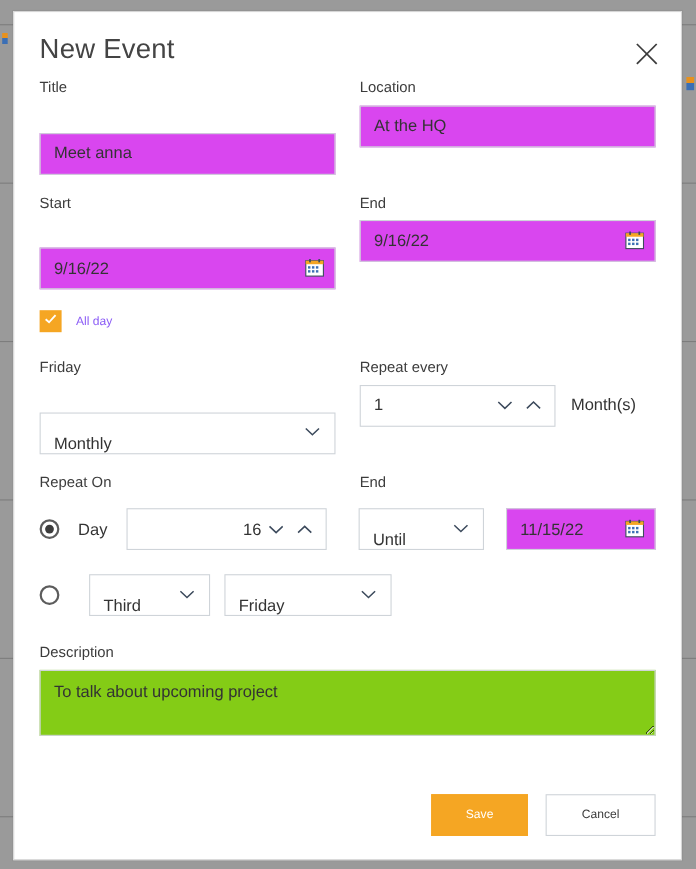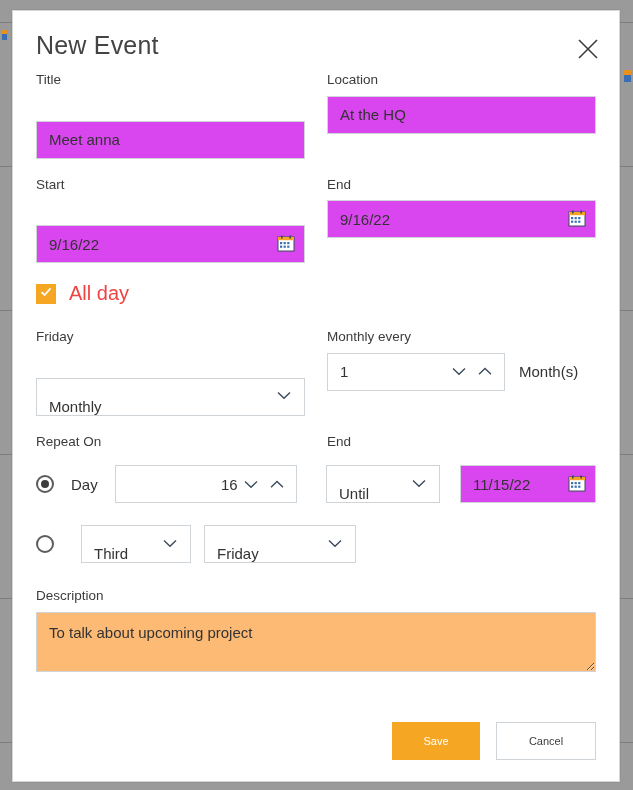--- a/index.html
+++ b/index.html
@@ -196,22 +196,22 @@
     height: 20px;
     background: #f5a623;
     display: flex;
     align-items: center;
     justify-content: center;
     cursor: pointer;
     flex: 0 0 auto;
   }
   .checkbox-label {
     margin-left: 13px;
-    font-size: 20px;
-    color: #ef4444;
+    font-size: 11px;
+    color: #8b5cf6;
   }
 
   
   .radio {
     width: 18px;
     height: 18px;
     border-radius: 50%;
     border: 2px solid #5c5c5c;
     box-sizing: border-box;
     display: flex;
@@ -239,21 +239,21 @@
     margin-right: 17px;
   }
 
   
   .desc-label { margin-bottom: 9px; }
   .textarea {
     box-sizing: border-box;
     width: 100%;
     height: 60px;
     border: 1px solid #cfd4d9;
-    background: #fdba74;
+    background: #84cc16;
     font-family: "Liberation Sans", sans-serif;
     font-size: 15px;
     color: #333333;
     padding: 10px 12px;
     resize: vertical;
     outline: none;
     line-height: 1.3;
   }
 
   .footer {
@@ -390,21 +390,21 @@
         <div class="select">
           <span class="select-value">Monthly</span>
           <span class="chev pad-r">
             <svg width="14" height="9" viewBox="0 0 14 9">
                 <polyline points="1,1.5 7,7.2 13,1.5" fill="none" stroke="#3c4a5c" stroke-width="1.4"></polyline>
               </svg>
           </span>
         </div>
       </div>
       <div class="col col-right">
-        <label class="field-label">Monthly every</label>
+        <label class="field-label">Repeat every</label>
         <div style="display:flex; align-items:center;">
           <div class="spinner-box" style="width:178px;">
             <span class="spinner-value">1</span>
             <span class="spin-btn">
               <svg width="14" height="9" viewBox="0 0 14 9">
                   <polyline points="1,1.5 7,7.2 13,1.5" fill="none" stroke="#3c4a5c" stroke-width="1.4"></polyline>
                 </svg>
             </span>
             <span class="spin-btn" style="margin-right:6px">
               <svg width="14" height="9" viewBox="0 0 14 9">

